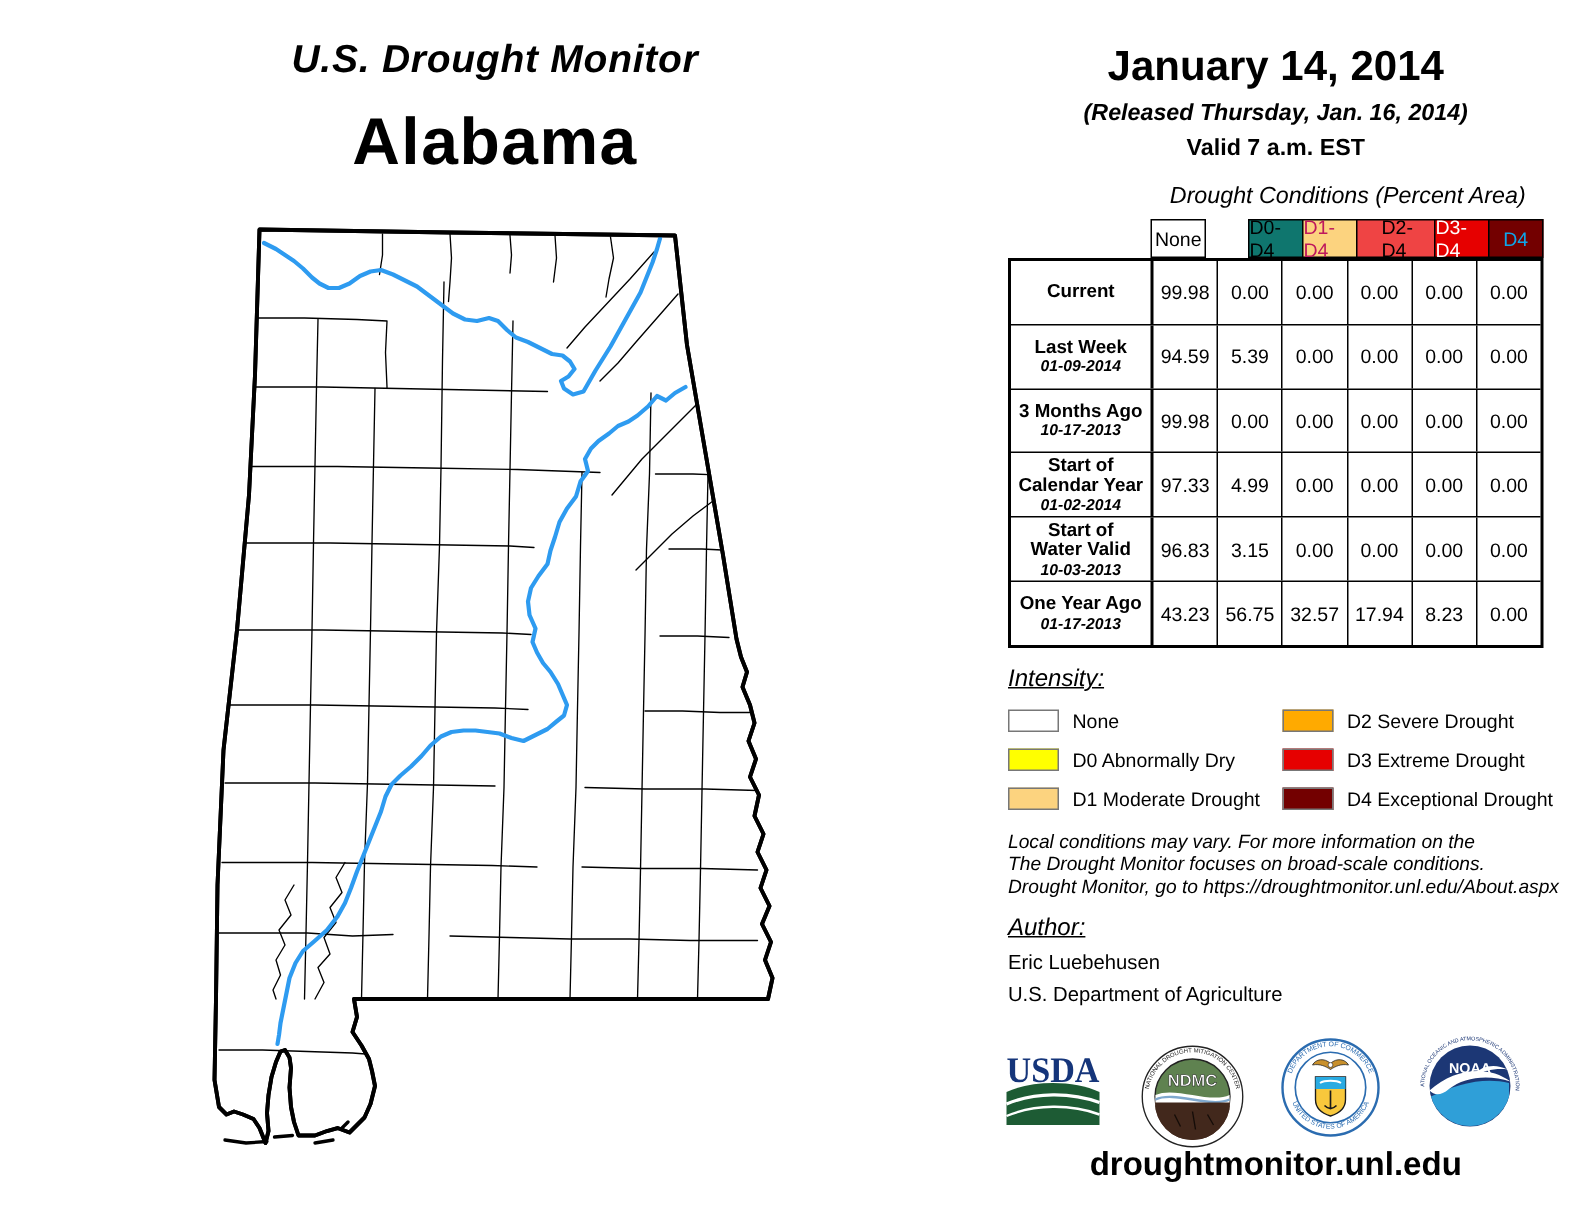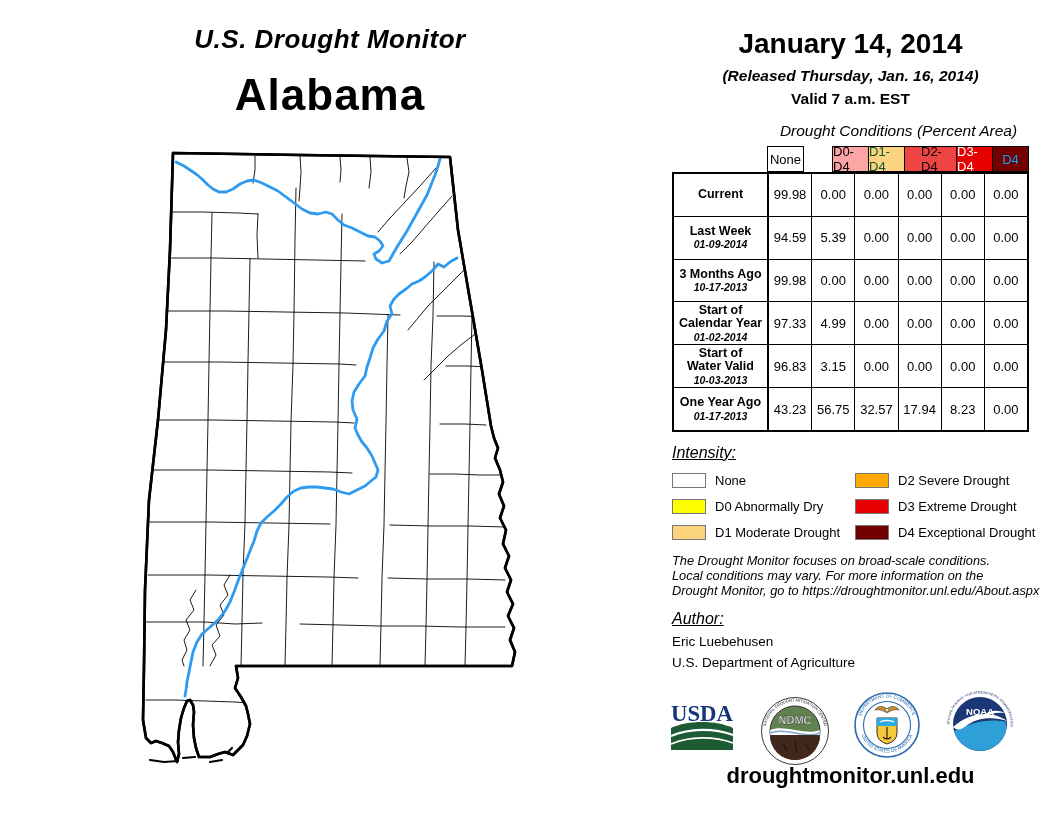--- a/index.html
+++ b/index.html
@@ -104,22 +104,22 @@
 
       <path class="isle" d="M150,760 L164,762 178,761 M183,758 L195,757 M210,762 L222,760 M228,752 L232,748"></path>
     </svg>
   </div>
 
   <div class="abs tbl-caption">Drought Conditions (Percent Area)</div>
 
   <div class="abs dm-table">
     <div class="dm-header">
         <div class="dm-hcell" style="background: rgb(255, 255, 255); color: rgb(0, 0, 0);">None</div>
-        <div class="dm-hcell" style="background: #fca5a5; color: rgb(0, 0, 0); margin-left: 28px;">D0-D4</div>
-        <div class="dm-hcell" style="background: rgb(252, 211, 127); color: #14532d;">D1-D4</div>
+        <div class="dm-hcell" style="background: #0f766e; color: rgb(0, 0, 0); margin-left: 28px;">D0-D4</div>
+        <div class="dm-hcell" style="background: rgb(252, 211, 127); color: #be185d;">D1-D4</div>
         <div class="dm-hcell" style="background: #ef4444; color: rgb(0, 0, 0); padding-left: 16px;">D2-D4</div>
         <div class="dm-hcell" style="background: rgb(230, 0, 0); color: rgb(255, 255, 255);">D3-D4</div>
         <div class="dm-hcell" style="background: rgb(115, 0, 0); color: #0ea5e9;">D4</div>
       </div>
     <div class="dm-body">
         <div class="dm-row">
           <div class="dm-label">
             <div>Current</div>
           </div>
           <div class="dm-cell">99.98</div>
@@ -220,22 +220,22 @@
           <span class="lg-label">D3 Extreme Drought</span>
         </div>
         <div class="lg-item">
           <span class="lg-swatch" style="background: rgb(115, 0, 0);"></span>
           <span class="lg-label">D4 Exceptional Drought</span>
         </div>
       </div>
   </div>
 
   <div class="abs disclaimer">
+    <div>Local conditions may vary. For more information on the</div>
     <div>The Drought Monitor focuses on broad-scale conditions.</div>
-    <div>Local conditions may vary. For more information on the</div>
     <div>Drought Monitor, go to https://droughtmonitor.unl.edu/About.aspx</div>
   </div>
 
   <div class="abs author-heading">Author:</div>
   <div class="abs author-name">Eric Luebehusen</div>
   <div class="abs author-org">U.S. Department of Agriculture</div>
 
   <div class="abs" style="left:670px;top:700px;">
     <svg width="64" height="52" viewBox="0 0 64 52">
       <text x="32" y="21" text-anchor="middle" font-family="Liberation Serif,serif" font-weight="bold" font-size="24" fill="#15357A" textLength="62" lengthAdjust="spacingAndGlyphs">USDA</text>

